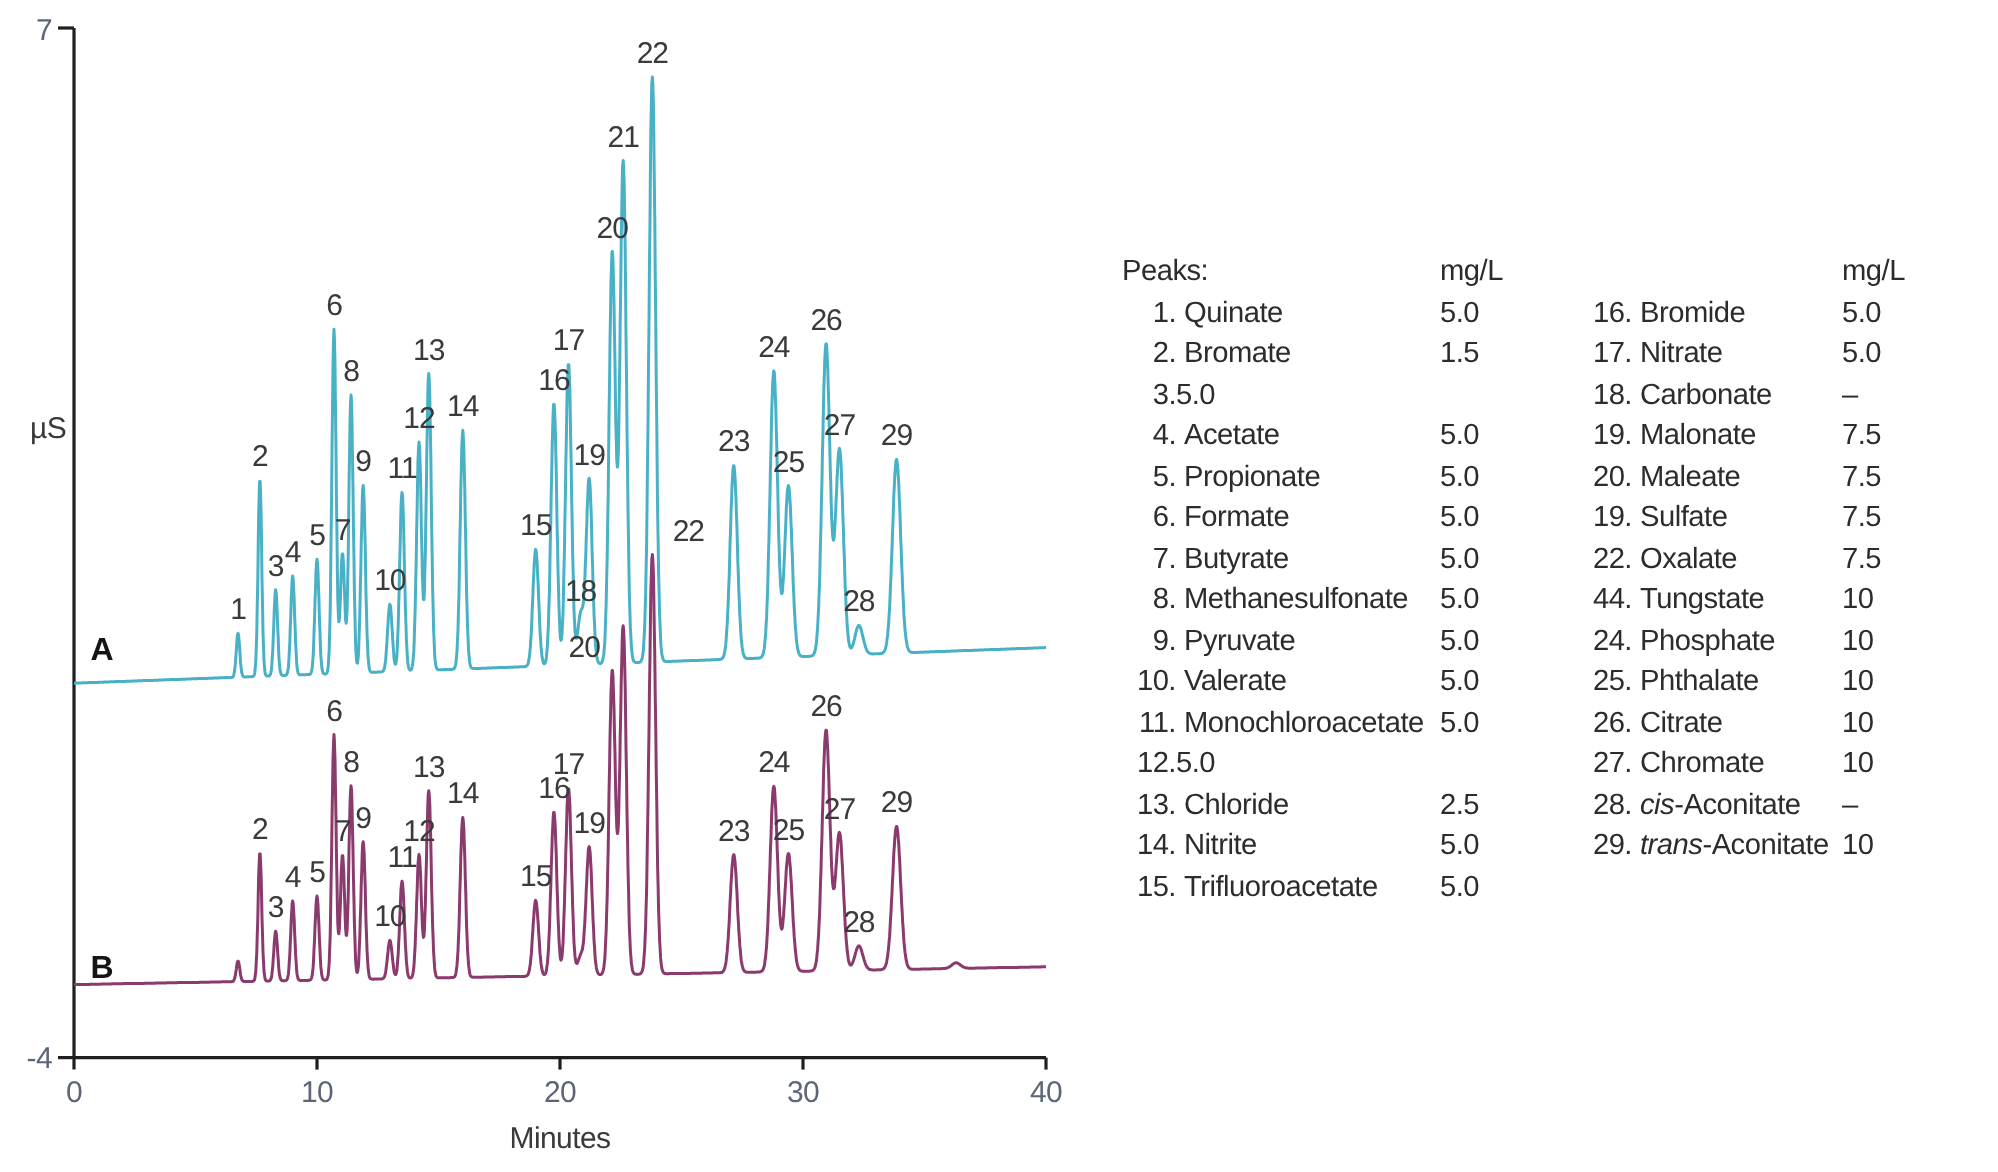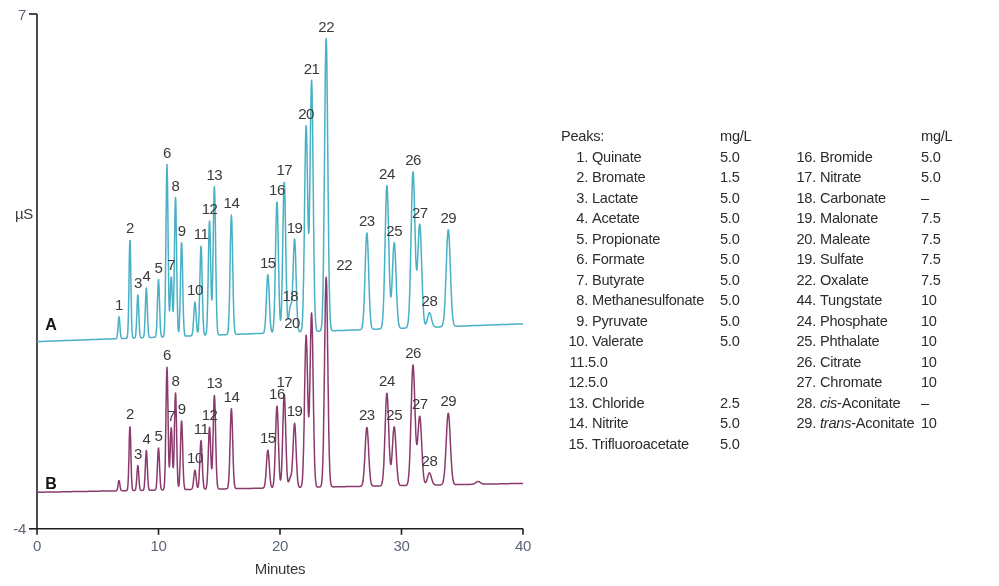--- a/index.html
+++ b/index.html
@@ -117,21 +117,20 @@
           <span class="lname">Quinate</span>
           <span class="lval">5.0</span>
         </div>
         <div class="lrow">
           <span class="lnum">2.</span>
           <span class="lname">Bromate</span>
           <span class="lval">1.5</span>
         </div>
         <div class="lrow">
           <span class="lnum">3.</span>
-          <span class="lname">Lactate</span>
           <span class="lval">5.0</span>
         </div>
         <div class="lrow">
           <span class="lnum">4.</span>
           <span class="lname">Acetate</span>
           <span class="lval">5.0</span>
         </div>
         <div class="lrow">
           <span class="lnum">5.</span>
           <span class="lname">Propionate</span>
@@ -157,20 +156,21 @@
           <span class="lname">Pyruvate</span>
           <span class="lval">5.0</span>
         </div>
         <div class="lrow">
           <span class="lnum">10.</span>
           <span class="lname">Valerate</span>
           <span class="lval">5.0</span>
         </div>
         <div class="lrow">
           <span class="lnum">11.</span>
+          <span class="lname">Monochloroacetate</span>
           <span class="lval">5.0</span>
         </div>
         <div class="lrow">
           <span class="lnum">12.</span>
           <span class="lval">5.0</span>
         </div>
         <div class="lrow">
           <span class="lnum">13.</span>
           <span class="lname">Chloride</span>
           <span class="lval">2.5</span>

